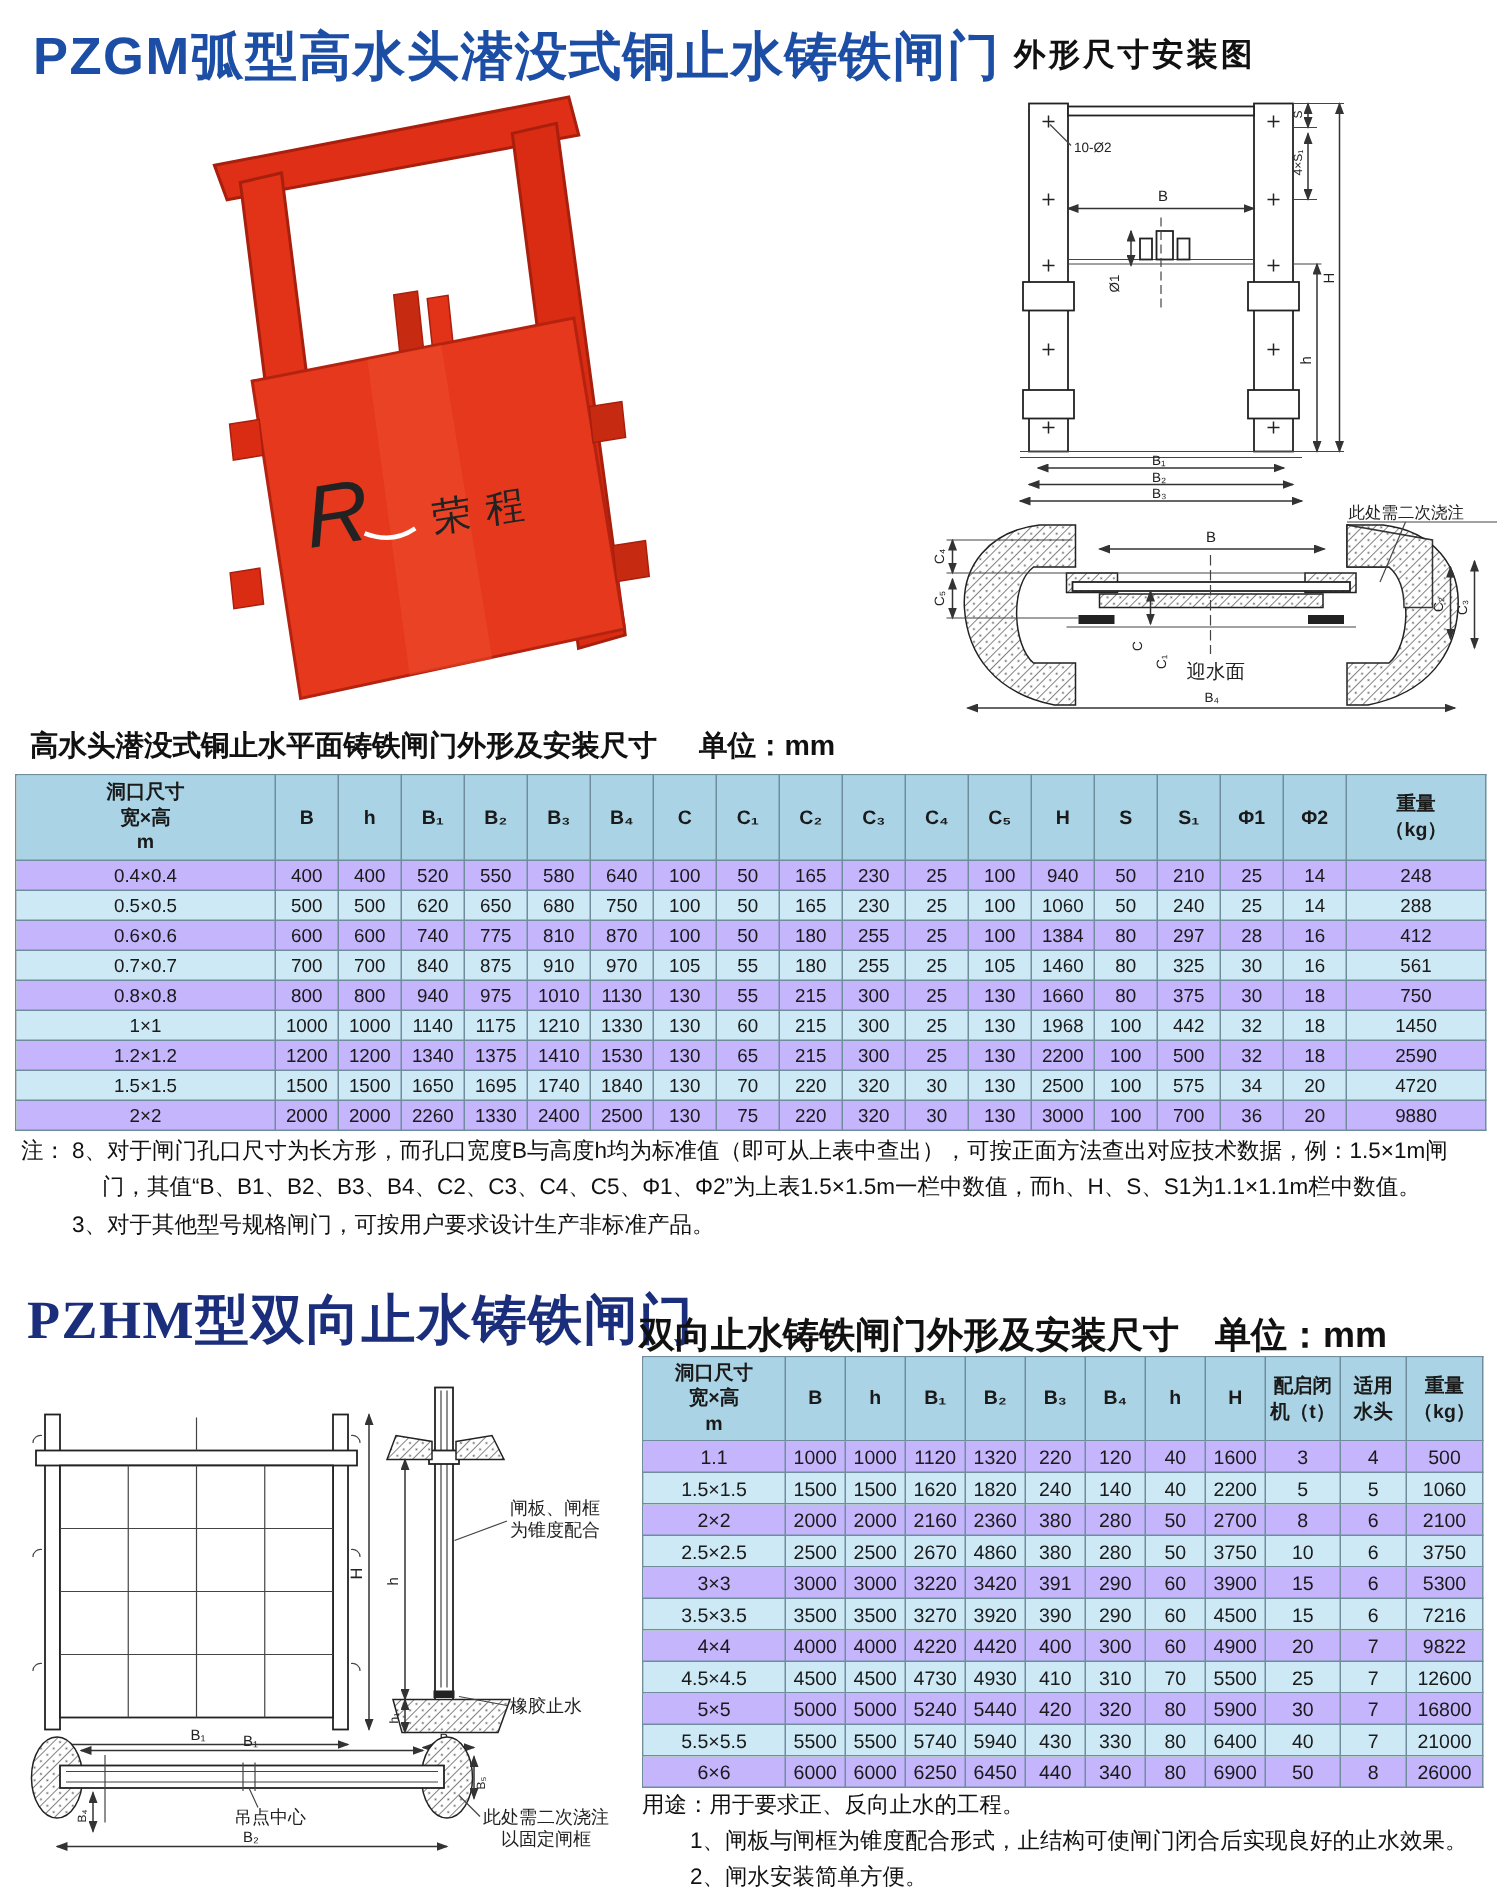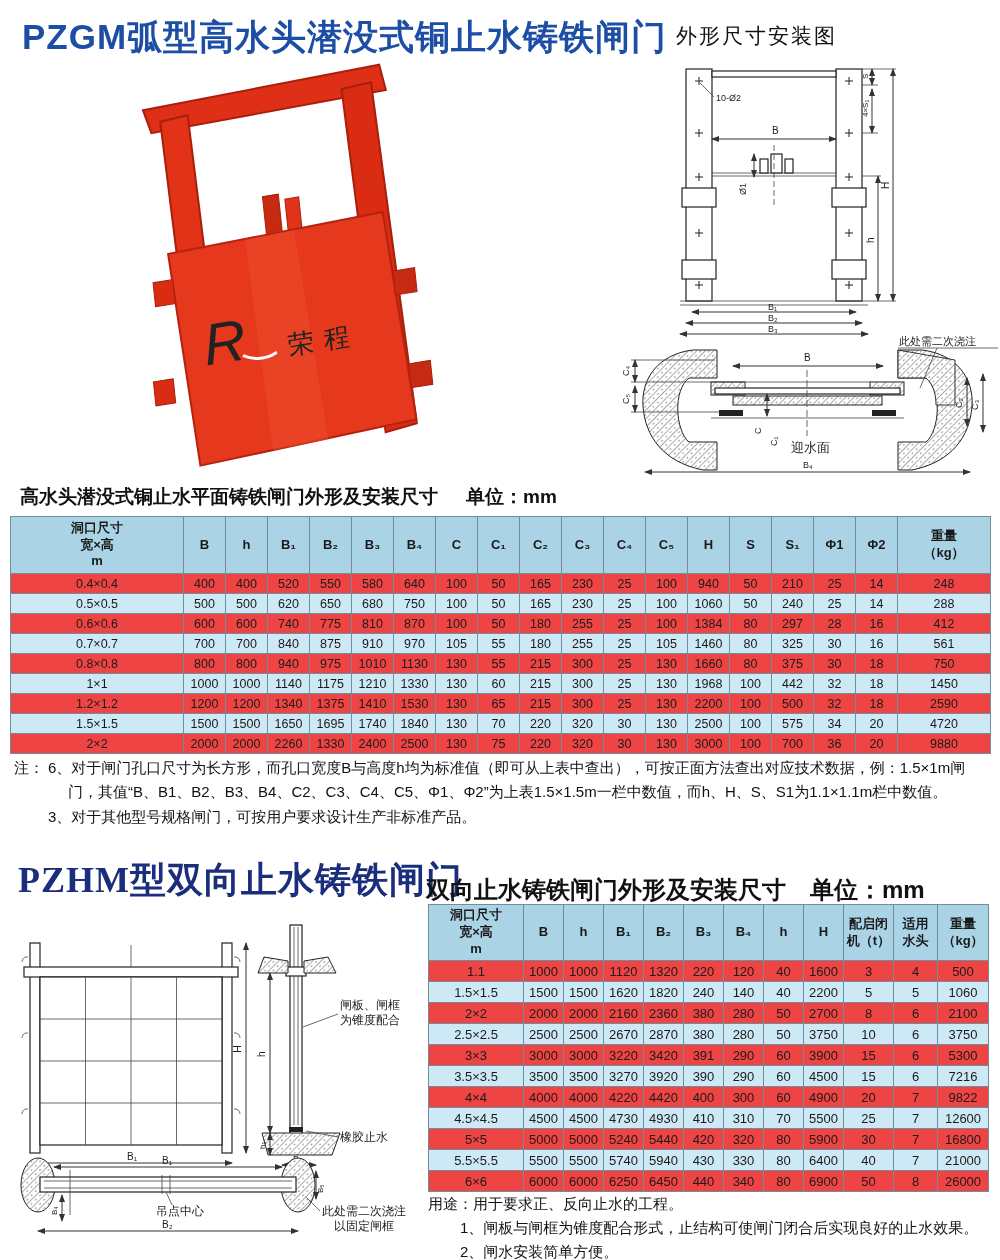--- a/index.html
+++ b/index.html
@@ -6,35 +6,35 @@
   body{
     width:1000px;height:1260px;position:relative;background:#ffffff;
     font-family:"Liberation Sans","DejaVu Sans",sans-serif;color:#1a1a1a;
     overflow:hidden;
   }
   .abs{position:absolute;}
   .title-main{
     left:22px;top:14px;font-size:35px;font-weight:bold;color:#1d4ea5;
     letter-spacing:1px;
   }
-  .title-diagram{left:676px;top:22px;font-size:21px;font-weight:normal;color:#111;letter-spacing:2px;text-align:center;}
+  .title-diagram{left:676px;top:22px;font-size:21px;font-weight:bold;color:#111;letter-spacing:2px;text-align:center;}
   .table1-title{left:20px;top:484px;font-size:19px;font-weight:bold;color:#111;}
   .table1-title .unit{margin-left:28px;font-weight:bold;}
   .title-pzhm{
     left:18px;top:856px;font-size:36px;font-weight:bold;color:#1b2e7b;
     font-family:"Liberation Serif","DejaVu Serif",serif;letter-spacing:1px;
   }
   .table2-title{left:426px;top:874px;font-size:24px;font-weight:bold;color:#111;}
   .table2-title .unit{margin-left:24px;}
 
   table{border-collapse:collapse;table-layout:fixed;}
   th,td{border:1px solid #6f8d9d;text-align:center;vertical-align:middle;
         font-size:13px;padding:0;overflow:hidden;}
   th{background:#aad4e6;font-weight:bold;white-space:pre-line;line-height:1.3;}
-  tbody tr{background:#ef4444;}
+  tbody tr{background:#c4b5fd;}
   tbody tr:nth-child(even){background:#cde9f6;}
 
   #table1{left:10px;top:516px;width:980px;}
   #table1 table{width:980px;}
   #table1 th{height:56px;}
   #table1 td{height:19px;font-size:12.5px;}
 
   #table2{left:428px;top:904px;width:560px;}
   #table2 table{width:560px;}
   #table2 th{height:55px;}
@@ -428,21 +428,21 @@
           <td>20</td>
           <td>9880</td>
         </tr>
       </tbody>
   </table>
 </div>
 
 <div class="abs notes1">
   <div class="prefix">注：</div>
   <div>
-    <div class="line">6、对于闸门孔口尺寸为长方形，而孔口宽度B与高度h均为标准值（即可从上表中查出），可按正面方法查出对应技术数据，例：1.5×1m闸门，其值“B、B1、B2、B3、B4、C2、C3、C4、C5、Φ1、Φ2”为上表1.5×1.5m一栏中数值，而h、H、S、S1为1.1×1.1m栏中数值。</div>
+    <div class="line">8、对于闸门孔口尺寸为长方形，而孔口宽度B与高度h均为标准值（即可从上表中查出），可按正面方法查出对应技术数据，例：1.5×1m闸门，其值“B、B1、B2、B3、B4、C2、C3、C4、C5、Φ1、Φ2”为上表1.5×1.5m一栏中数值，而h、H、S、S1为1.1×1.1m栏中数值。</div>
     <div class="line">3、对于其他型号规格闸门，可按用户要求设计生产非标准产品。</div>
   </div>
 </div>
 
 <div class="abs title-pzhm">PZHM型双向止水铸铁闸门</div>
 <div class="abs table2-title">
   <span>双向止水铸铁闸门外形及安装尺寸</span><span class="unit">单位：mm</span>
 </div>
 
 <svg class="abs" style="left:10px;top:915px;" width="410" height="345" viewBox="0 0 410 345">
@@ -585,21 +585,21 @@
           <td>2700</td>
           <td>8</td>
           <td>6</td>
           <td>2100</td>
         </tr>
         <tr>
           <td>2.5×2.5</td>
           <td>2500</td>
           <td>2500</td>
           <td>2670</td>
-          <td>2870</td>
+          <td>4860</td>
           <td>380</td>
           <td>280</td>
           <td>50</td>
           <td>3750</td>
           <td>10</td>
           <td>6</td>
           <td>3750</td>
         </tr>
         <tr>
           <td>3×3</td>

